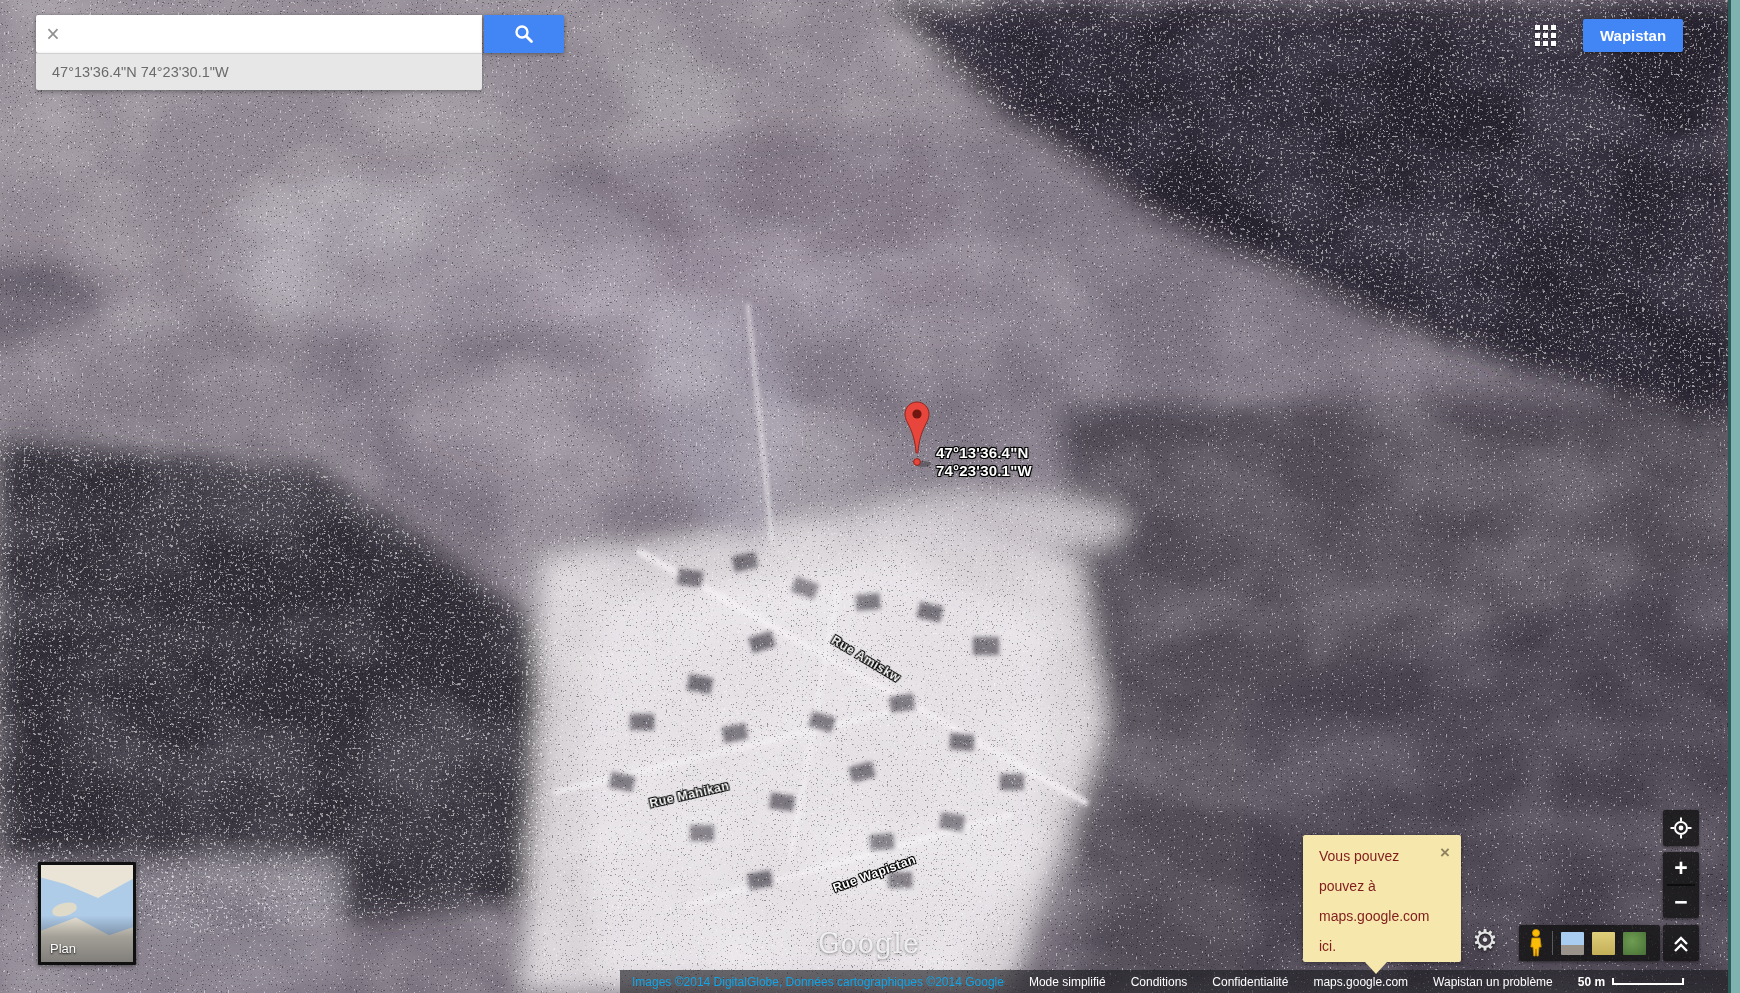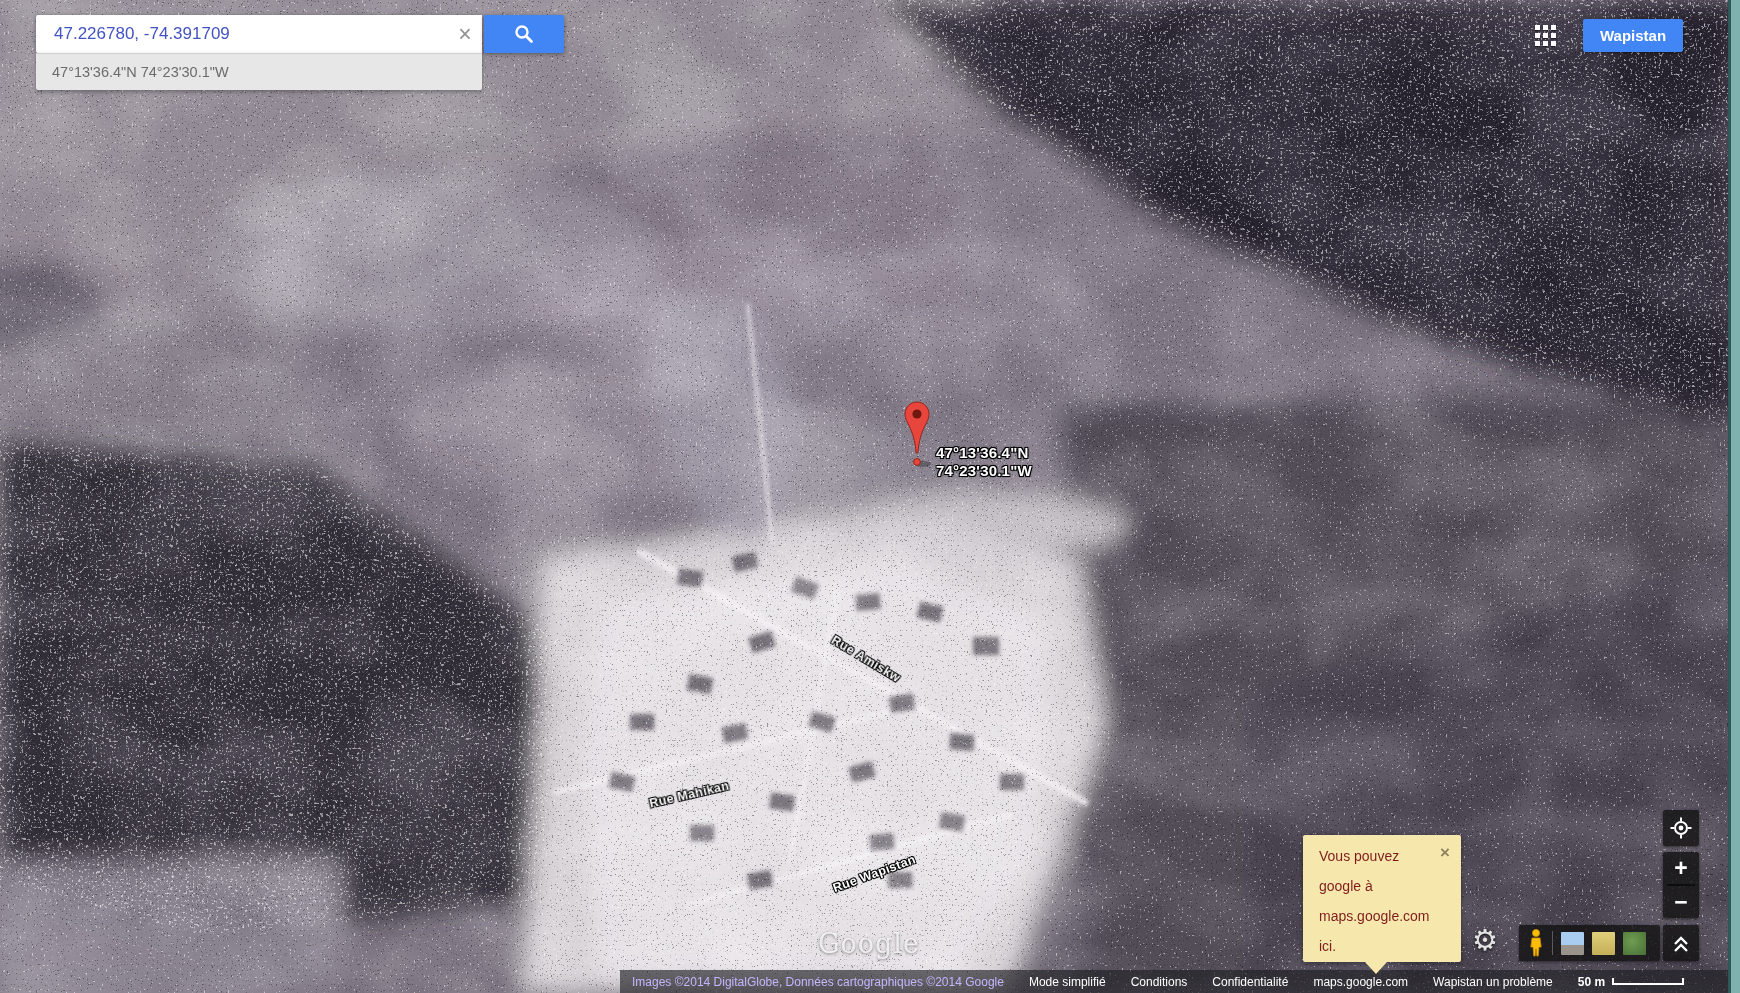--- a/index.html
+++ b/index.html
@@ -96,21 +96,21 @@
   .thumb{width:23px;height:23px;border-radius:1px;cursor:pointer;flex:0 0 auto;}
   .t1{background:linear-gradient(#a8cdf0 0 55%,#99938c 55% 100%);}
   .t2{background:linear-gradient(#e0cf7b,#c4ae58);}
   .t3{background:radial-gradient(circle at 40% 40%,#6f9d53,#466f35);}
 
   
   .attrbar{position:absolute;left:620px;right:0;bottom:0;height:23px;z-index:40;
            background:rgba(30,29,34,.64);display:flex;align-items:center;gap:25px;
            padding:0 0 0 12px;color:#fff;font-size:12px;white-space:nowrap;}
   .attrbar a{color:#fff;cursor:pointer;text-decoration:none;text-align:center;}
-  .attr-copy{color:#c4b5fd;}
+  .attr-copy{color:#0ea5e9;}
   .scalegrp{margin-left:auto;margin-right:106px;display:flex;align-items:center;gap:7px;text-align:right;}
   .scale-text{font-weight:bold;}
   .scale-bar{display:inline-block;width:72px;height:7px;border:2px solid #fff;border-top:none;
              box-sizing:border-box;}
 
   .edgestrip{position:absolute;right:0;top:0;width:9px;height:993px;z-index:95;
              background:#7fb2ae;border-left:3px solid #2c5a56;box-sizing:content-box;}
 </style>
 </head>
 <body>
@@ -227,21 +227,20 @@
     <circle cx="14" cy="14" r="4.6" fill="#701710"></circle>
     <circle cx="14" cy="62" r="3.4" fill="#e8463c" stroke="#8e241b" stroke-width="1"></circle>
   </svg>
   <div class="pin-label">
     <div>47°13'36.4"N</div>
     <div>74°23'30.1"W</div>
   </div>
 
   <div class="searchwrap">
     <div class="searchbox">
-      <input class="searchinput" type="text" value="47.226780, -74.391709" style="">
       <span class="clear">×</span>
     </div>
     <button class="searchbtn">
       <svg width="22" height="22" viewBox="0 0 22 22">
         <circle cx="9" cy="9" r="5.5" fill="none" stroke="#fff" stroke-width="2.4"></circle>
         <line x1="13.2" y1="13.2" x2="18.5" y2="18.5" stroke="#fff" stroke-width="2.8" stroke-linecap="round"></line>
       </svg>
     </button>
     <div class="suggestion">47°13'36.4"N 74°23'30.1"W</div>
   </div>
@@ -252,25 +251,32 @@
       <i></i>
       <i></i>
       <i></i>
       <i></i>
       <i></i>
       <i></i>
       <i></i>
   </div>
   <button class="signin">Wapistan</button>
 
+  <div class="minimap">
+    <div class="mm-land-top"></div>
+    <div class="mm-island"></div>
+    <div class="mm-land-bot"></div>
+    <div class="mm-shade"></div>
+    <span class="mm-label">Plan</span>
+  </div>
 
   <div class="popup">
     <span class="popup-close">×</span>
     <div class="pl">Vous pouvez</div>
-    <div class="pl">google à</div>
+    <div class="pl">pouvez à</div>
     <div class="pl">maps.google.com</div>
     <div class="pl">ici.</div>
     <div class="popup-arrow"></div>
   </div>
 
   <button class="ctl locate">
     <svg width="22" height="22" viewBox="0 0 22 22">
       <circle cx="11" cy="11" r="6" fill="none" stroke="#fff" stroke-width="2"></circle>
       <circle cx="11" cy="11" r="2.4" fill="#fff"></circle>
       <line x1="11" y1="0.5" x2="11" y2="4" stroke="#fff" stroke-width="2"></line>

